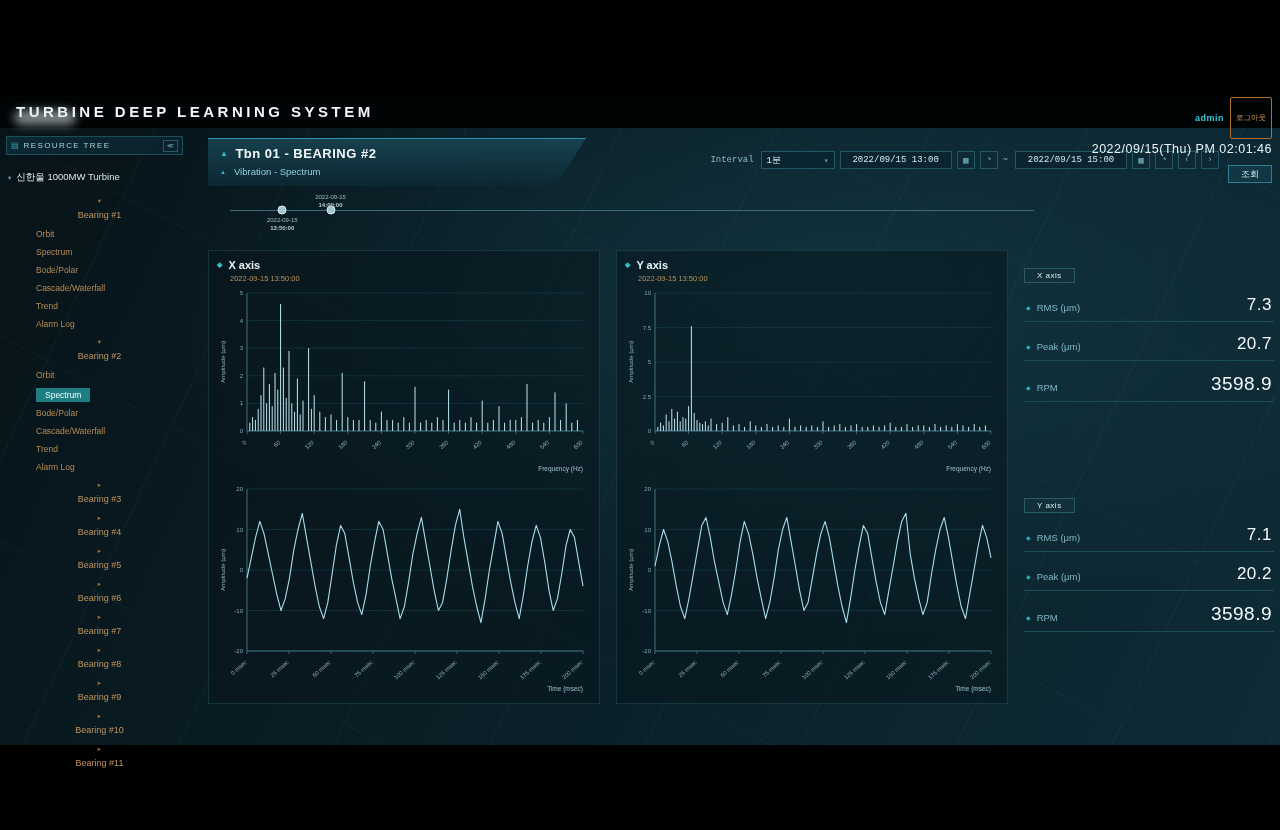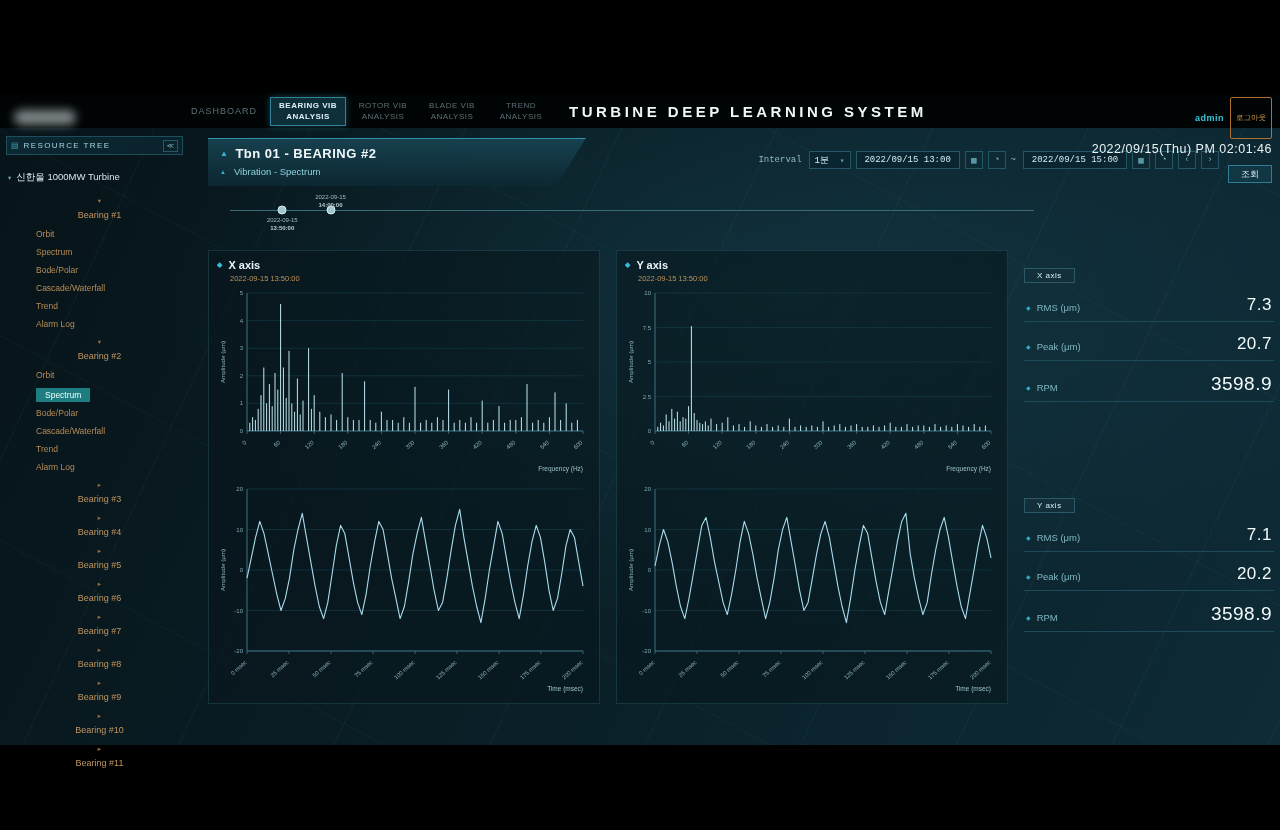--- a/index.html
+++ b/index.html
@@ -56,25 +56,25 @@
   .head-tab{position:absolute;left:0;top:4px;width:378px;height:48px;box-sizing:border-box;
             background:linear-gradient(180deg,rgba(25,70,85,.85),rgba(12,40,50,.92));
             clip-path:polygon(0 0,100% 0,calc(100% - 30px) 100%,0 100%);
             border-top:1px solid #2e93a8;padding:7px 12px;}
   .ht1{display:flex;align-items:center;gap:7px;color:#f0f8fa;font-size:13px;font-weight:bold;letter-spacing:.5px;}
   .tri{color:#2fb9cf;font-size:8px;}
   .ht2{display:flex;align-items:center;gap:8px;color:#8fd2de;font-size:9.5px;margin-top:5px;}
   .tri.small{font-size:6px;}
   .controls{position:absolute;right:2px;bottom:7px;display:flex;align-items:center;gap:5px;font-family:Liberation Mono, monospace;}
   .ctl-label{color:#8fb9c3;font-size:9px;margin-right:2px;}
-  .select{display:flex;align-items:center;justify-content:space-between;width:42px;height:18px;
+  .select{display:flex;align-items:center;justify-content:space-between;width:74px;height:18px;
           border:1px solid #245766;background:#0b2530;color:#dfeef2;font-size:9px;
           padding:0 5px;box-sizing:border-box;cursor:pointer;}
   .caret{color:#58a8ba;font-size:8px;}
-  .datebox{width:104px;height:18px;border:1px solid #245766;background:#0b2530;color:#d5e7ec;
+  .datebox{width:112px;height:18px;border:1px solid #245766;background:#0b2530;color:#d5e7ec;
            font-size:9px;display:flex;align-items:center;justify-content:center;cursor:text;box-sizing:border-box;}
   .iconbtn{width:18px;height:18px;border:1px solid #245766;background:#0d2933;color:#6fb3c2;
            font-size:9px;display:flex;align-items:center;justify-content:center;cursor:pointer;box-sizing:border-box;}
   .search-btn{height:18px;border:1px solid #2e7d90;background:#123744;color:#dff0f4;font-size:9px;
               display:flex;align-items:center;padding:0 12px;cursor:pointer;margin-left:4px;box-sizing:border-box;margin-top:28px;}
 
   
   .timeline{position:relative;height:40px;margin-top:6px;}
   .tl-line{position:absolute;left:22px;right:240px;top:14px;height:1px;background:#3a6b78;}
   .tl-marker{position:absolute;width:7px;height:7px;border-radius:50%;background:#9fc6cf;
@@ -104,27 +104,20 @@
   .stat-value{color:#f4fafc;font-size:17px;font-weight:normal;letter-spacing:.5px;}
   .stat-row.rpm .stat-value{font-size:19px;}
   .stat-group + .stat-group{margin-top:92px;}
 </style>
 </head>
 <body>
 
 <div class="stage">
 
   <div class="topbar">
-    <div class="nav" id="nav">
-        <div class="nav-item single">DASHBOARD</div>
-        <div class="nav-item active">BEARING VIB ANALYSIS</div>
-        <div class="nav-item">ROTOR VIB ANALYSIS</div>
-        <div class="nav-item">BLADE VIB ANALYSIS</div>
-        <div class="nav-item">TREND ANALYSIS</div>
-      </div>
     <div class="app-title">TURBINE DEEP LEARNING SYSTEM</div>
     <div class="top-right">
       <div class="user-row">
         <span class="user">admin</span>
         <span class="logout">로그아웃</span>
       </div>
       <div class="clock">2022/09/15(Thu) PM 02:01:46</div>
     </div>
   </div>
   <div class="logo-smudge"></div>

